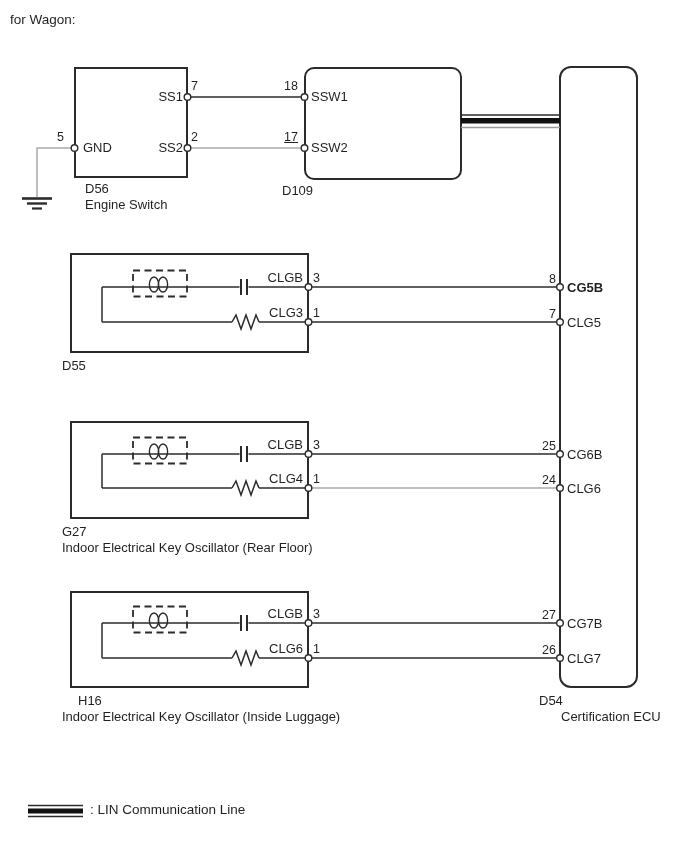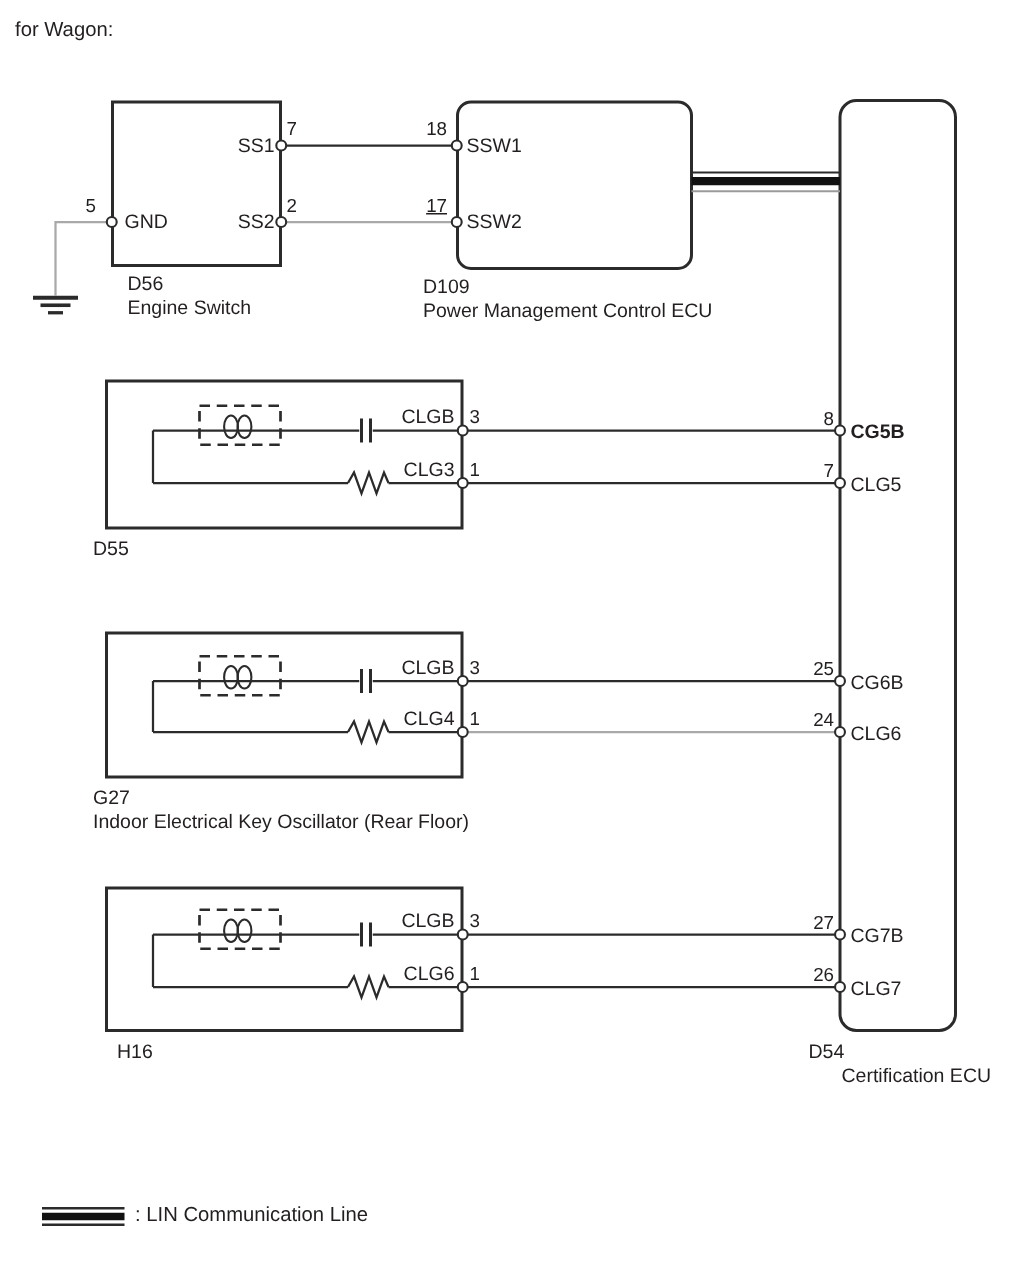--- a/index.html
+++ b/index.html
@@ -145,40 +145,40 @@
   <div class="lbl" style="left:83px;top:141px;">GND</div>
   <div class="lbl pin-no right" style="left:44px;top:130px;width:20px;">5</div>
   <div class="lbl" style="left:85px;top:182px;">D56</div>
   <div class="lbl" style="left:85px;top:198px;">Engine Switch</div>
 
   <div class="lbl pin-no right" style="left:272px;top:79px;width:26px;">18</div>
   <div class="lbl" style="left:311px;top:90px;">SSW1</div>
   <div class="lbl pin-no right" style="left:272px;top:130px;width:26px;text-decoration:underline;">17</div>
   <div class="lbl" style="left:311px;top:141px;">SSW2</div>
   <div class="lbl" style="left:282px;top:184px;">D109</div>
-  <div class="lbl" style="left:282px;top:200px;">Power Management Control ECU</div>
 
   <div class="lbl right" style="left:253px;top:271px;width:50px;">CLGB</div>
   <div class="lbl pin-no" style="left:313px;top:271px;">3</div>
   <div class="lbl right" style="left:253px;top:306px;width:50px;">CLG3</div>
   <div class="lbl pin-no" style="left:313px;top:306px;">1</div>
   <div class="lbl" style="left:62px;top:359px;">D55</div>
 
   <div class="lbl right" style="left:253px;top:438px;width:50px;">CLGB</div>
   <div class="lbl pin-no" style="left:313px;top:438px;">3</div>
   <div class="lbl right" style="left:253px;top:472px;width:50px;">CLG4</div>
   <div class="lbl pin-no" style="left:313px;top:472px;">1</div>
   <div class="lbl" style="left:62px;top:525px;">G27</div>
   <div class="lbl" style="left:62px;top:541px;">Indoor Electrical Key Oscillator (Rear Floor)</div>
 
   <div class="lbl right" style="left:253px;top:607px;width:50px;">CLGB</div>
   <div class="lbl pin-no" style="left:313px;top:607px;">3</div>
   <div class="lbl right" style="left:253px;top:642px;width:50px;">CLG6</div>
   <div class="lbl pin-no" style="left:313px;top:642px;">1</div>
   <div class="lbl" style="left:78px;top:694px;">H16</div>
+  <div class="lbl" style="left:62px;top:710px;">Indoor Electrical Key Oscillator (Inside Luggage)</div>
 
   <div class="lbl pin-no right" style="left:526px;top:272px;width:30px;">8</div>
   <div class="lbl" style="left:567px;top:281px;font-weight:bold;">CG5B</div>
   <div class="lbl pin-no right" style="left:526px;top:307px;width:30px;">7</div>
   <div class="lbl" style="left:567px;top:316px;">CLG5</div>
   <div class="lbl pin-no right" style="left:526px;top:439px;width:30px;">25</div>
   <div class="lbl" style="left:567px;top:448px;">CG6B</div>
   <div class="lbl pin-no right" style="left:526px;top:473px;width:30px;">24</div>
   <div class="lbl" style="left:567px;top:482px;">CLG6</div>
   <div class="lbl pin-no right" style="left:526px;top:608px;width:30px;">27</div>

